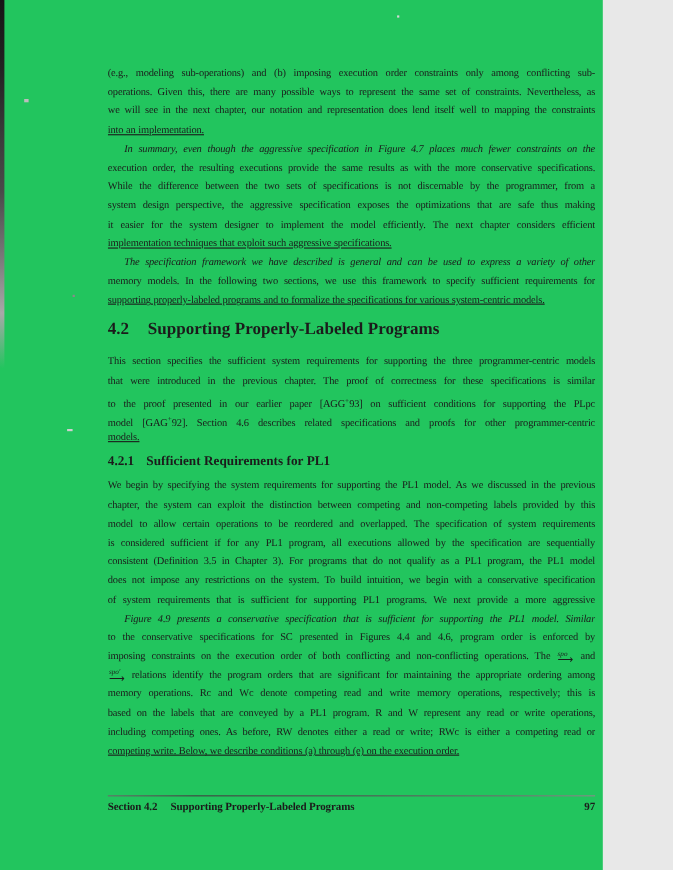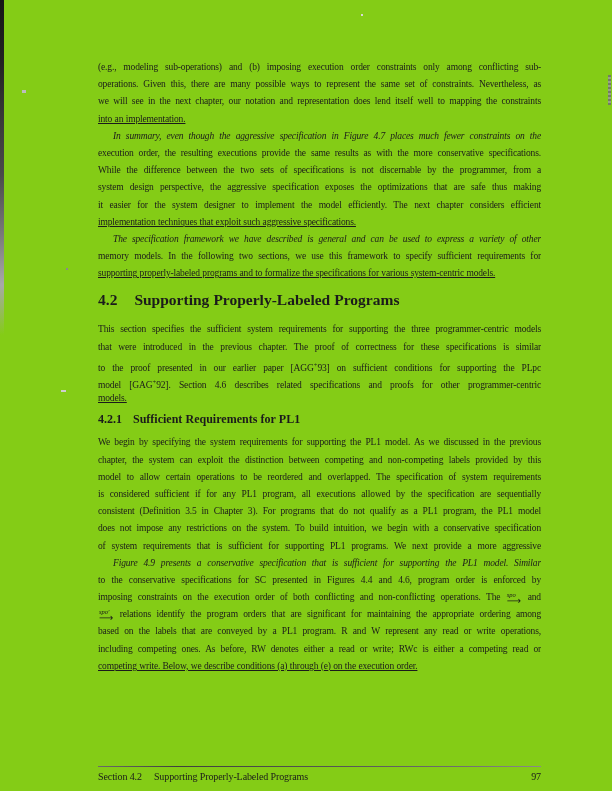--- a/index.html
+++ b/index.html
@@ -2,23 +2,23 @@
 <html><head>
 <meta charset="utf-8">
 <style>
   html, body {
     margin: 0;
     padding: 0;
     background: #e8e8e8;
   }
   .page {
     position: relative;
-    width: 612px;
+    width: 548px;
     height: 791px;
-    background: #84cc16;
+    background: #22c55e;
     overflow: hidden;
     font-family: "Liberation Serif", serif;
     color: #1b1b1b;
   }
 
   
   .edge-left {
     position: absolute;
     left: 0; top: 0;
     width: 4px; height: 335px;
@@ -106,24 +106,25 @@
   .rel-arrow {
     display: block;
     font-size: 10px;
     line-height: 8px;
     letter-spacing: 0;
   }
 
   
   .footer {
     position: absolute;
-    left: 98px; top: 766px;
+    left: 98px; top: 723px;
     width: 443px;
     font-size: 10px;
     letter-spacing: -0.1px;
+    font-weight: bold;
   }
   .footer-rule {
     height: 1px;
     background: linear-gradient(to right, #6a6a6a, #3f3f3f 18%, #565656 55%, #6f6f6f 82%, #8a8a8a);
   }
   .footer-row {
     display: flex;
     justify-content: space-between;
     align-items: baseline;
     padding-top: 4px;
@@ -190,20 +191,21 @@
       <div class="ln">consistent (Definition 3.5 in Chapter 3). For programs that do not qualify as a PL1 program, the PL1 model</div>
       <div class="ln">does not impose any restrictions on the system. To build intuition, we begin with a conservative specification</div>
       <div class="ln">of system requirements that is sufficient for supporting PL1 programs.  We next provide a more aggressive</div>
     </div>
 
     <div>
       <div class="ln indent">Figure 4.9 presents a conservative specification that is sufficient for supporting the PL1 model.  Similar</div>
       <div class="ln">to the conservative specifications for SC presented in Figures 4.4 and 4.6, program order is enforced by</div>
       <div class="ln"><span>imposing constraints on the execution order of both conflicting and non-conflicting operations.  The</span> <span class="rel"><span class="rel-sup">spo</span><span class="rel-arrow">⟶</span></span> <span>and</span></div>
       <div class="ln"><span class="rel"><span class="rel-sup">spo′</span><span class="rel-arrow">⟶</span></span> <span>relations identify the program orders that are significant for maintaining the appropriate ordering among</span></div>
+      <div class="ln">memory operations.  Rc and Wc denote competing read and write memory operations, respectively; this is</div>
       <div class="ln">based on the labels that are conveyed by a PL1 program.  R and W represent any read or write operations,</div>
       <div class="ln">including competing ones.  As before, RW denotes either a read or write; RWc is either a competing read or</div>
       <div class="ln last">competing write.  Below, we describe conditions (a) through (e) on the execution order.</div>
     </div>
 
   </div>
 
   <div class="footer">
     <div class="footer-rule"></div>
     <div class="footer-row">

